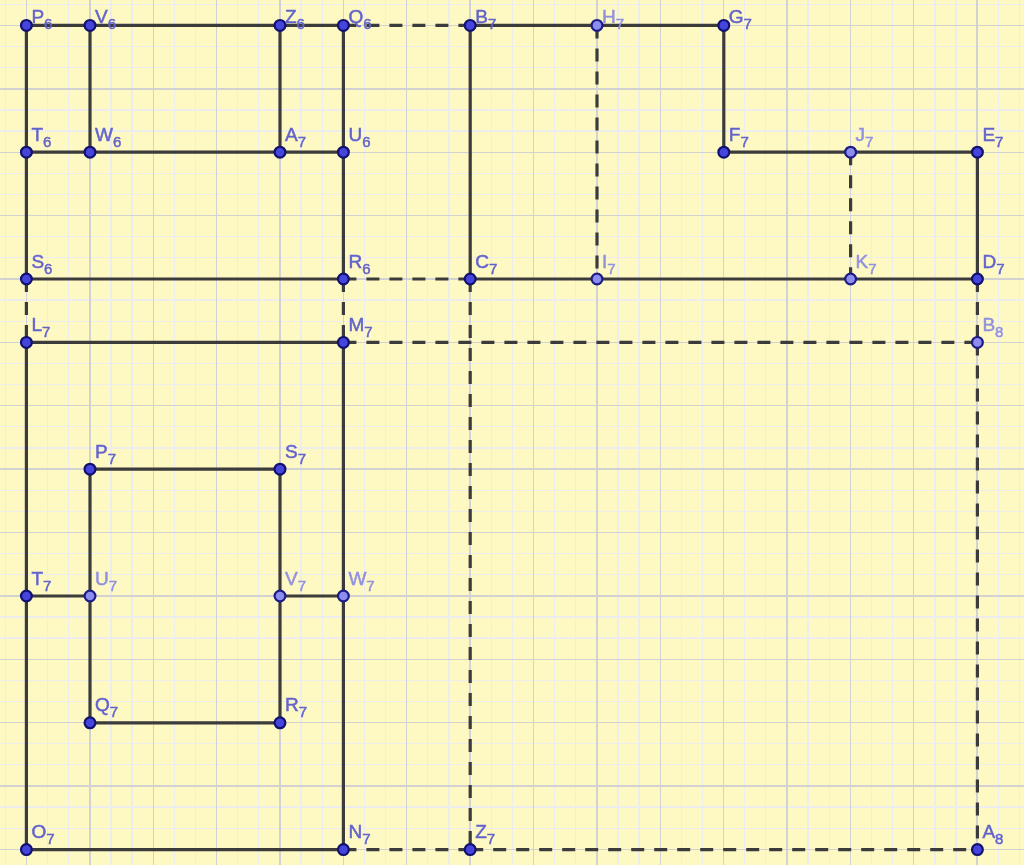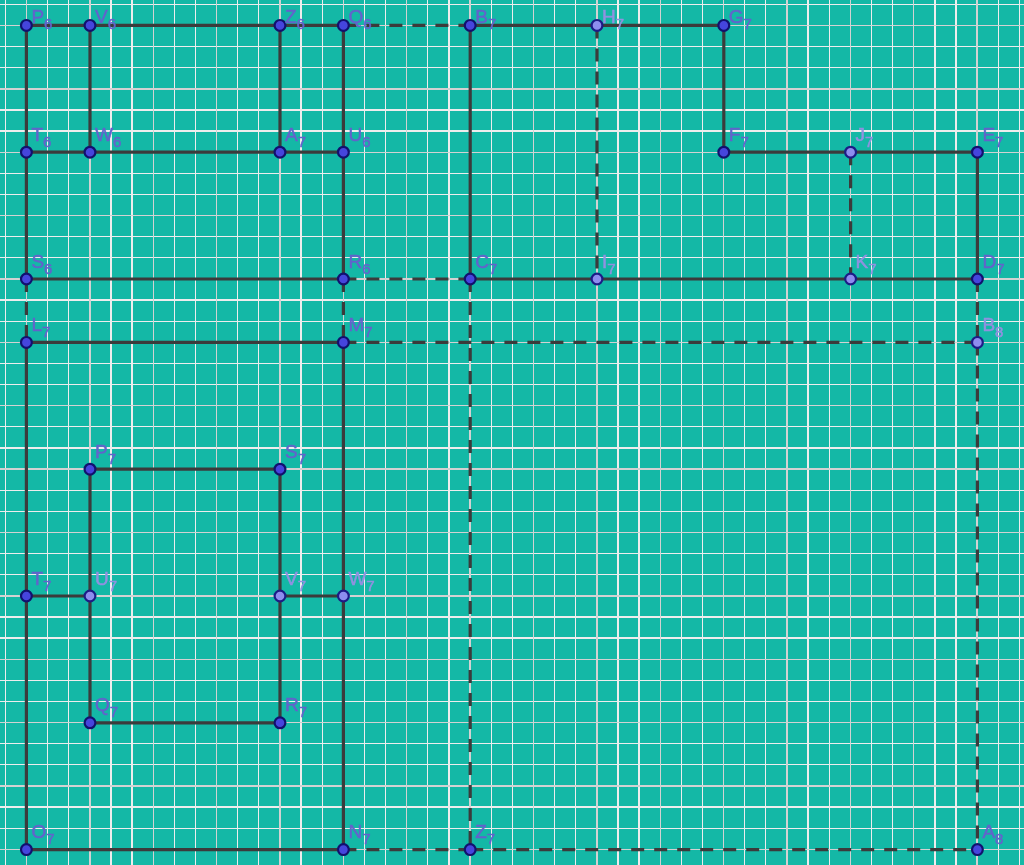--- a/index.html
+++ b/index.html
@@ -1,15 +1,15 @@
 <!DOCTYPE html>
 <html><head><meta charset="utf-8"><title>diagram</title>
 <style>
 html,body{margin:0;padding:0;}
-#canvas{position:relative;width:1024px;height:865px;background:#14b8a6;overflow:hidden;}
+#canvas{position:relative;width:1024px;height:865px;background:#fef9c3;overflow:hidden;}
 </style></head>
 <body>
 <div id="canvas">
 <svg width="1024" height="865" viewBox="0 0 1024 865">
 
 <g shape-rendering="crispEdges">
 <line x1="5.3" y1="0" x2="5.3" y2="865" stroke="#ededed" stroke-width="1.3"></line>
 <line x1="47.5" y1="0" x2="47.5" y2="865" stroke="#ededed" stroke-width="1.3"></line>
 <line x1="68.7" y1="0" x2="68.7" y2="865" stroke="#ededed" stroke-width="1.3"></line>
 <line x1="110.9" y1="0" x2="110.9" y2="865" stroke="#ededed" stroke-width="1.3"></line>

